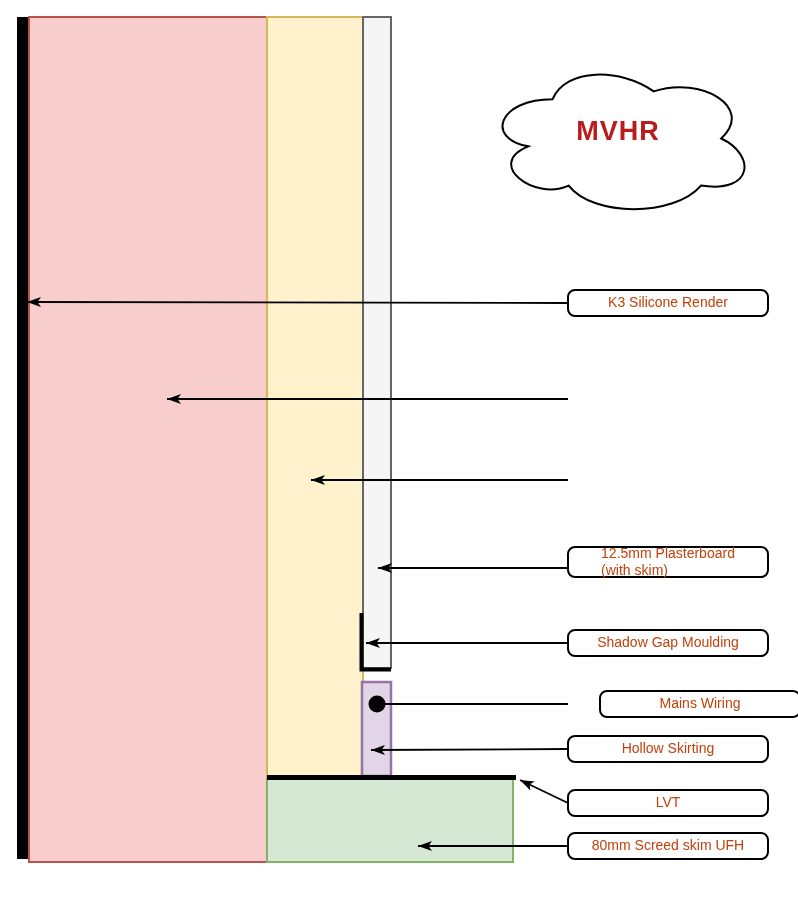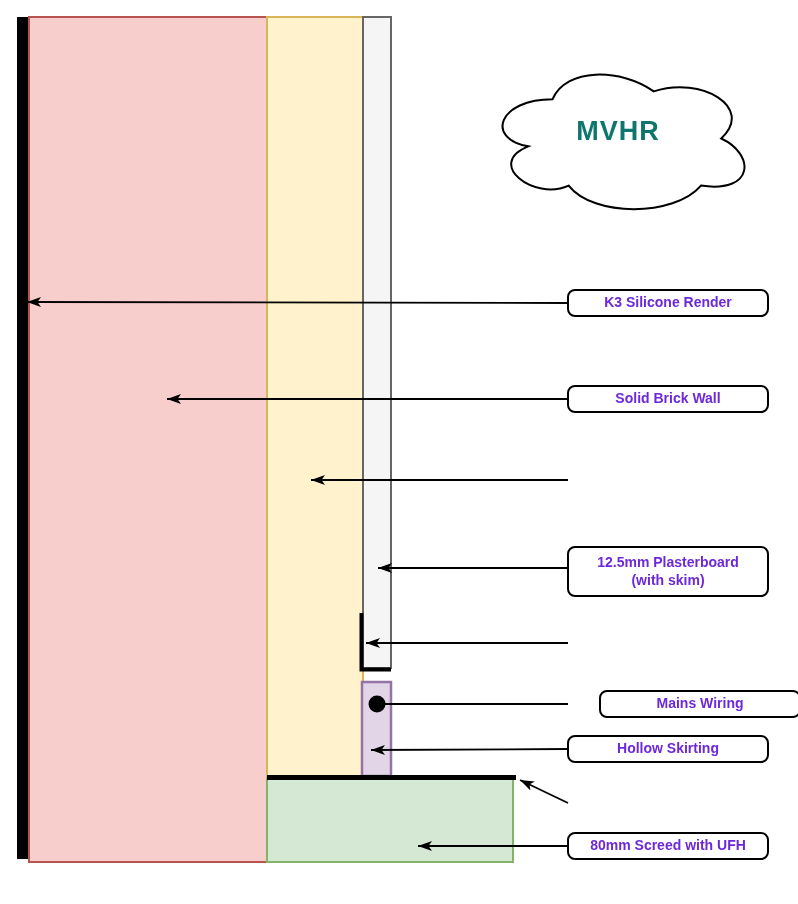--- a/index.html
+++ b/index.html
@@ -4,28 +4,28 @@
 <style>
   html,body{margin:0;padding:0;background:#ffffff;font-family:"Liberation Sans",sans-serif;}
   #canvas{position:relative;width:798px;height:904px;background:#ffffff;overflow:hidden;}
   #shapes{position:absolute;left:0;top:0;width:798px;height:904px;}
   .label-box{
     position:absolute;left:567px;width:202px;
     display:flex;align-items:center;justify-content:center;
     background:var(--label-fill,#fff);
     border:2px solid var(--label-border,#000);
     border-radius:8px;
-    font-weight:bold;font-size:14px;line-height:1.25;color:#6d28d9;
-    text-align:center;white-space:pre-line;box-sizing:border-box;z-index:3;
+    font-weight:normal;font-size:14px;line-height:1.25;color:#c2410c;
+    white-space:pre-line;box-sizing:border-box;z-index:3;
   }
   .h1line{height:28px;}
-  .h2line{height:51px;}
+  .h2line{height:32px;}
   #cloud-text{
     position:absolute;left:518px;top:116px;width:200px;
-    text-align:center;font-weight:bold;font-size:27px;color:#0f766e;
+    text-align:center;font-weight:bold;font-size:27px;color:#b91c1c;
     letter-spacing:1px;z-index:3;
   }
 </style>
 </head>
 <body>
 
 <div id="canvas" style="--render: #000000; --brick-fill: #F8CECC; --brick-stroke: #B85450; --insulation-fill: #FFF2CC; --insulation-stroke: #D6B656; --plasterboard-fill: #F5F5F5; --plasterboard-stroke: #666666; --skirting-fill: #E1D5E7; --skirting-stroke: #9673A6; --screed-fill: #D5E8D4; --screed-stroke: #82B366; --line: #000000; --label-fill: #FFFFFF; --label-border: #000000; --cloud-fill: #FFFFFF; --cloud-stroke: #000000;">
 
   <svg id="shapes" viewBox="0 0 798 904" xmlns="http://www.w3.org/2000/svg">
     <defs>
@@ -56,19 +56,20 @@
     <line x1="568" y1="643" x2="366" y2="643" marker-end="url(#arrow)" style="stroke:var(--line,#000);stroke-width:1.8;"></line>
     <line x1="568" y1="704" x2="383" y2="704" style="stroke:var(--line,#000);stroke-width:1.8;"></line>
     <line x1="568" y1="749" x2="371" y2="750" marker-end="url(#arrow)" style="stroke:var(--line,#000);stroke-width:1.8;"></line>
     <line x1="568" y1="803" x2="520" y2="780" marker-end="url(#arrow)" style="stroke:var(--line,#000);stroke-width:1.8;"></line>
     <line x1="568" y1="846" x2="418" y2="846" marker-end="url(#arrow)" style="stroke:var(--line,#000);stroke-width:1.8;"></line>
   </svg>
 
   <div id="cloud-text">MVHR</div>
 
   <div class="label-box h1line" style="top:289px;">K3 Silicone Render</div>
-  <div class="label-box h1line" style="top:385px;">Solid Brick Wall</div>
   <div class="label-box h2line" style="top:546px;">12.5mm Plasterboard
 (with skim)</div>
+  <div class="label-box h1line" style="top:629px;">Shadow Gap Moulding</div>
   <div class="label-box h1line" style="top:690px;margin-left:32px;">Mains Wiring</div>
   <div class="label-box h1line" style="top:735px;">Hollow Skirting</div>
-  <div class="label-box h1line" style="top:832px;">80mm Screed with UFH</div>
+  <div class="label-box h1line" style="top:789px;">LVT</div>
+  <div class="label-box h1line" style="top:832px;">80mm Screed skim UFH</div>
 </div>
 
 </body></html>

